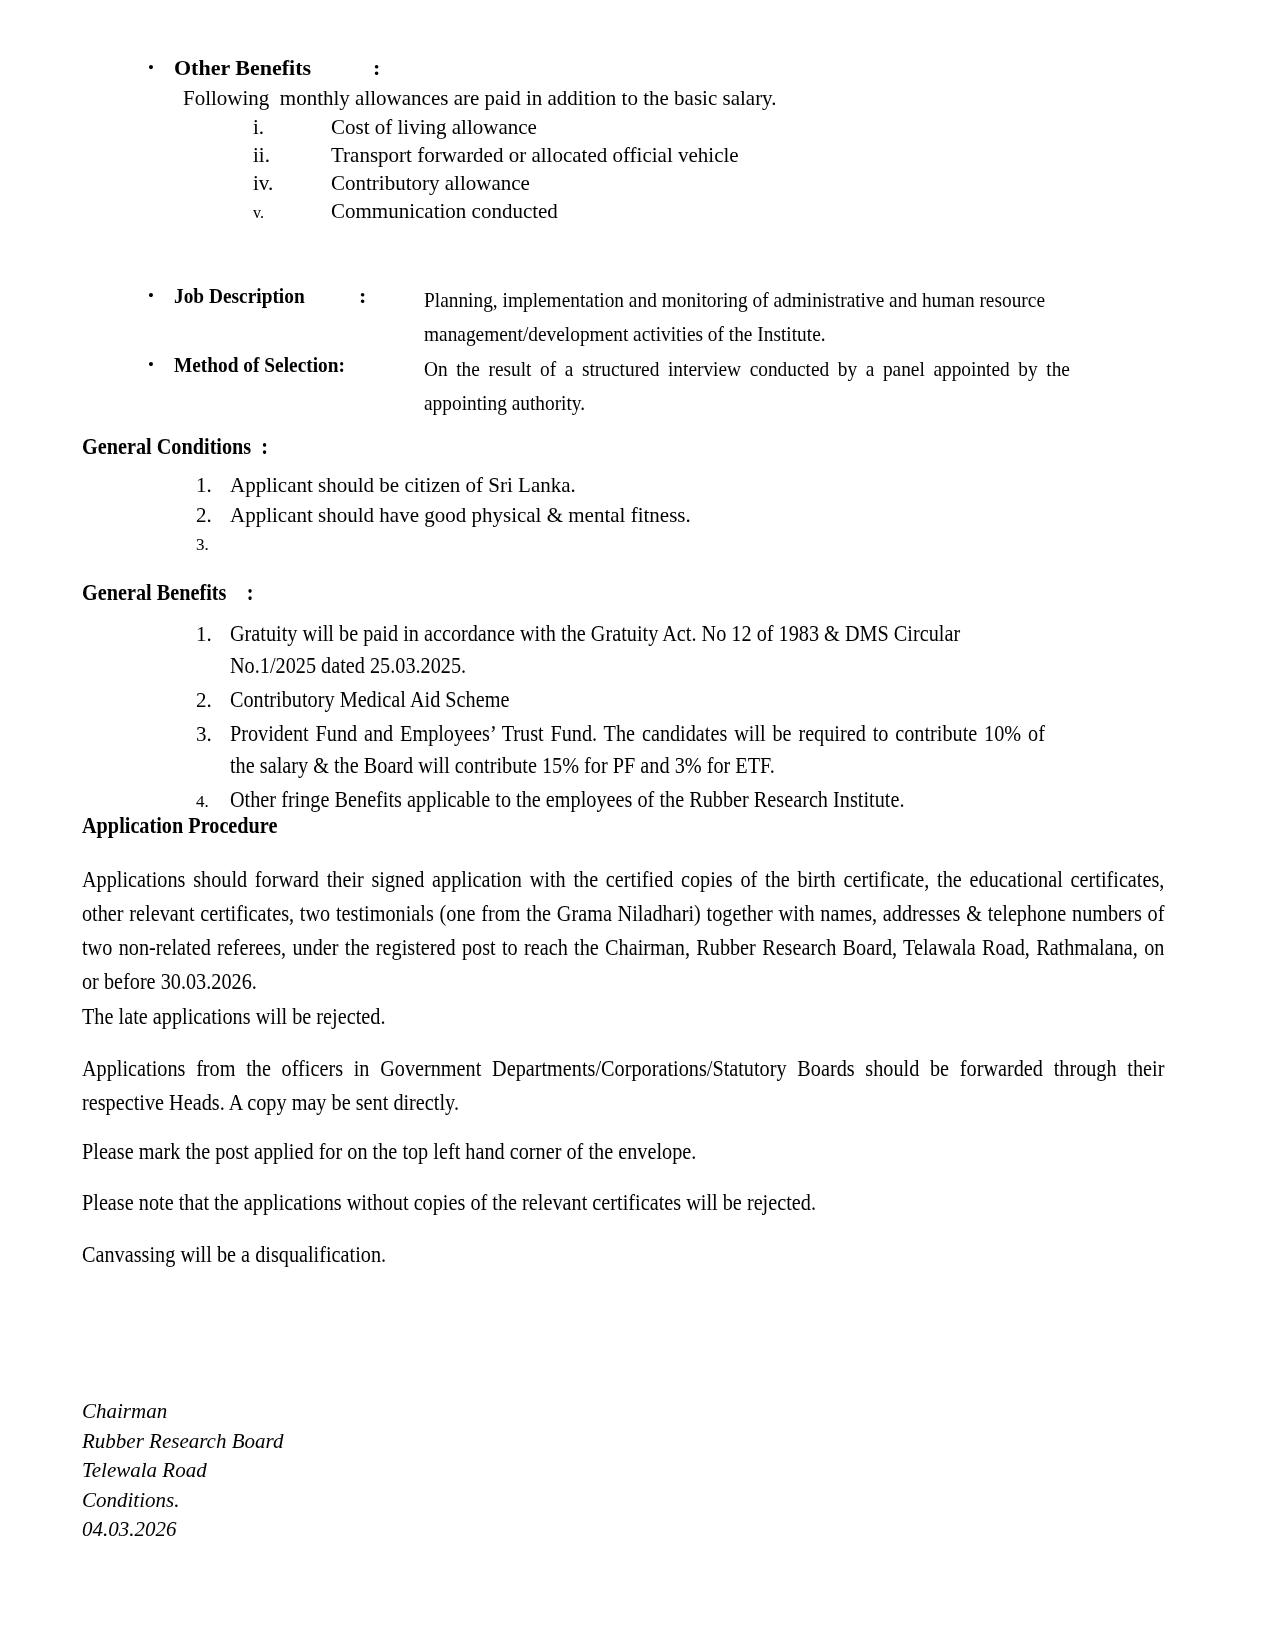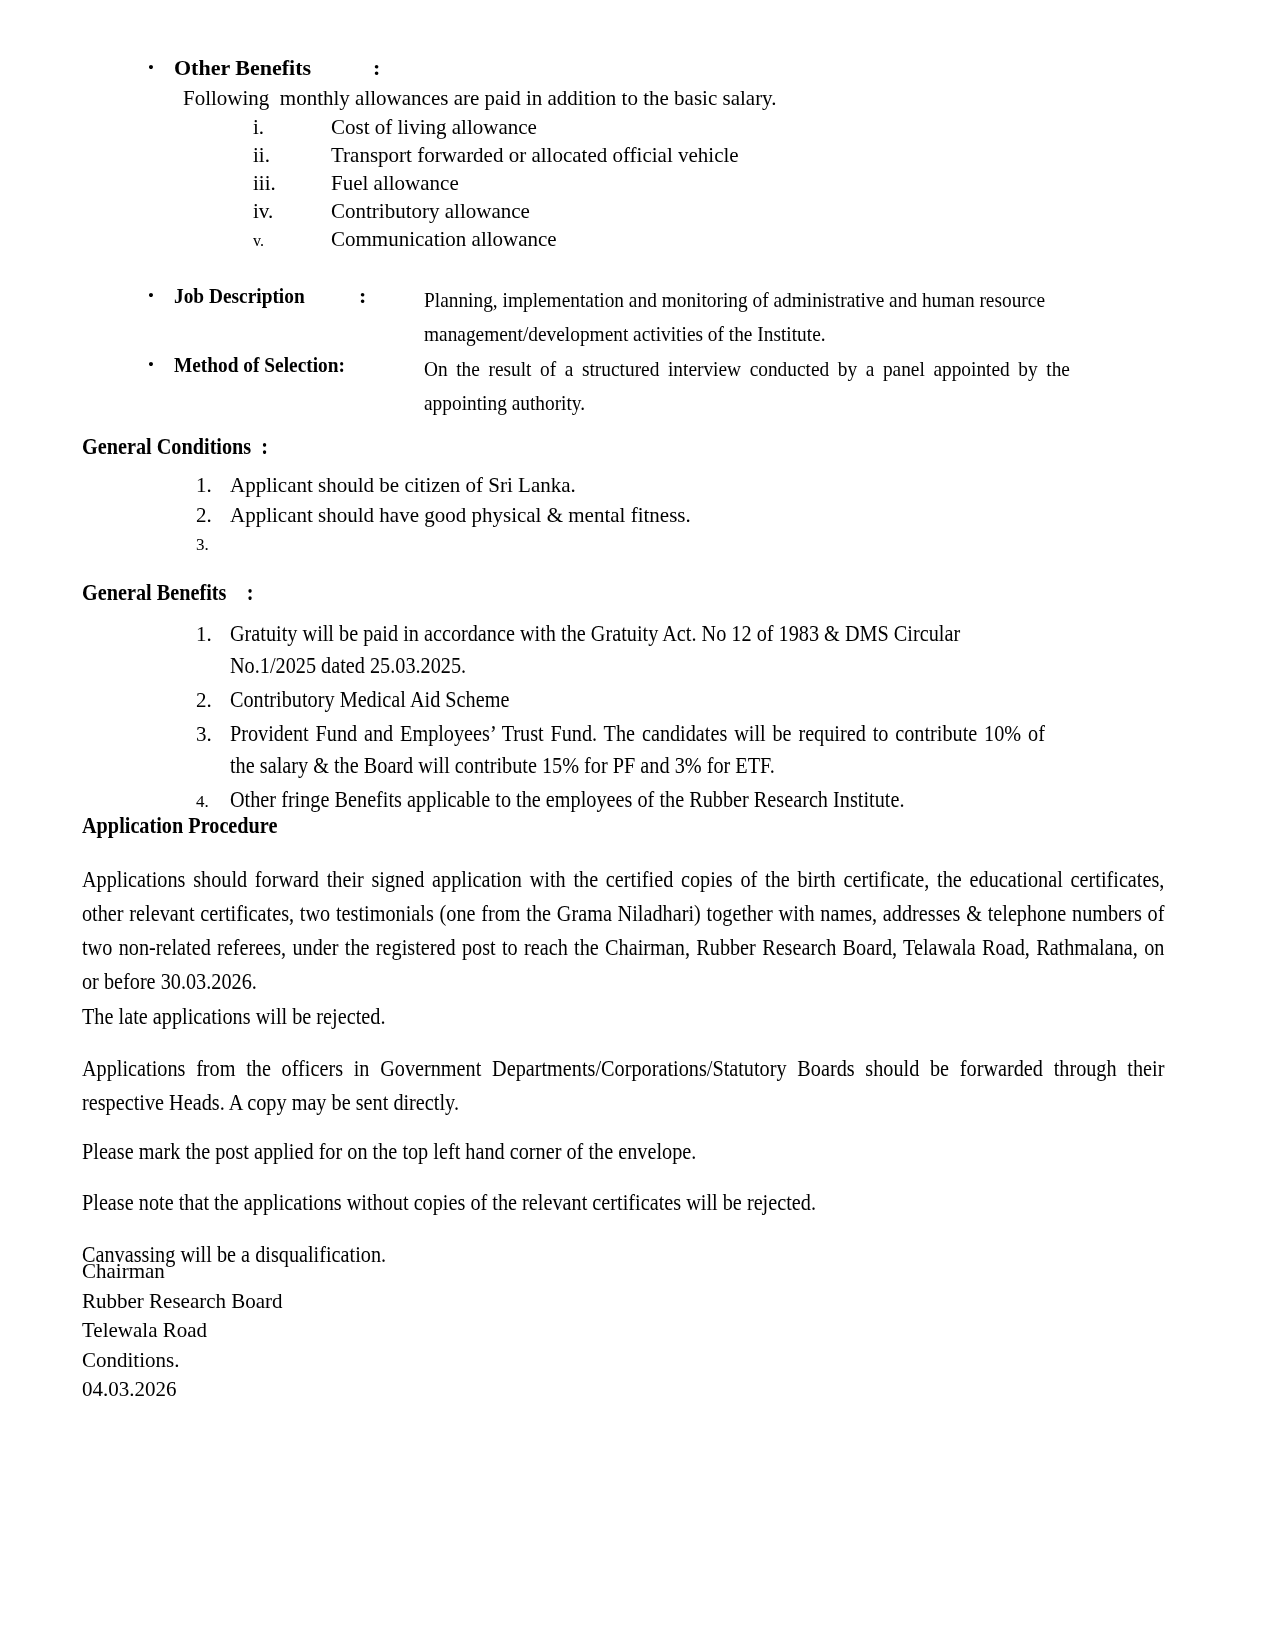--- a/index.html
+++ b/index.html
@@ -123,30 +123,26 @@
   <div class="roman-list" style="left:253px; top:113px; width:760px;">
     <div class="roman-item">
       <span class="num">i.</span>
       <span>Cost of living allowance</span>
     </div>
     <div class="roman-item">
       <span class="num">ii.</span>
       <span>Transport forwarded or allocated official vehicle</span>
     </div>
     <div class="roman-item">
-      <span class="num">iii.</span>
-      <span>Fuel allowance</span>
-    </div>
-    <div class="roman-item">
       <span class="num">iv.</span>
       <span>Contributory allowance</span>
     </div>
     <div class="roman-item small">
       <span class="num">v.</span>
-      <span style="font-size:21px;">Communication allowance</span>
+      <span style="font-size:21px;">Communication conducted</span>
     </div>
   </div>
 
   <div class="bullet-row" style="left:148px; top:283px; width:1010px;">
     <span class="bullet-dot">•</span>
     <span class="bullet-label cond" style="width:185px; flex:0 0 185px;">Job Description</span>
     <span class="bullet-colon" style="width:65px; flex:0 0 65px;">:</span>
     <span class="cond" style="display:block; width:820px; font-size:22px; line-height:34px; text-align:left;">Planning, implementation and monitoring of administrative and human resource management/development activities of the Institute.</span>
   </div>
 
@@ -200,21 +196,21 @@
   <div class="para cond" style="left:82px; top:1000px; width:1230px; font-size:23px; line-height:34px;">The late applications will be rejected.</div>
 
   <div class="para cond" style="left:82px; top:1052px; width:1230px; font-size:23px; line-height:34px;">Applications from the officers in Government Departments/Corporations/Statutory Boards should be forwarded through their respective Heads.  A copy may be sent directly.</div>
 
   <div class="para cond" style="left:82px; top:1135px; width:1230px; font-size:23px; line-height:34px;">Please mark the post applied for on the top left hand corner of the envelope.</div>
 
   <div class="para cond" style="left:82px; top:1186px; width:1230px; font-size:23px; line-height:34px;">Please note that the applications without copies of the relevant certificates will be rejected.</div>
 
   <div class="para cond" style="left:82px; top:1238px; width:1230px; font-size:23px; line-height:34px;">Canvassing will be a disqualification.</div>
 
-  <div class="sig" style="left:82px; top:1257px;">
+  <div class="sig" style="left:82px; top:1397px;font-style:italic;">
     <div>Chairman</div>
     <div>Rubber Research Board</div>
     <div>Telewala Road</div>
     <div>Conditions.</div>
     <div>04.03.2026</div>
   </div>
 
 </div>
 
 </body></html>

